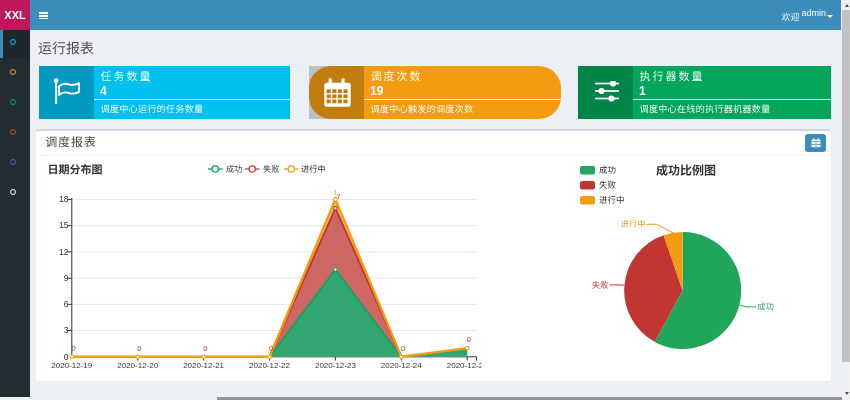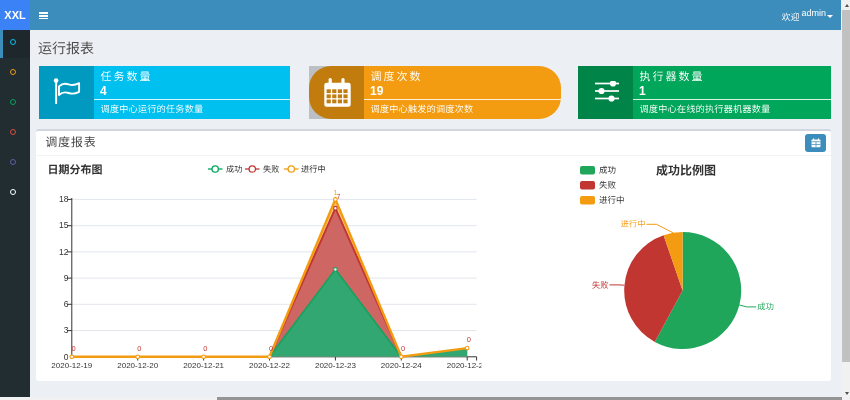--- a/index.html
+++ b/index.html
@@ -4,21 +4,21 @@
 <style>
   html,body{margin:0;padding:0;}
   body{width:850px;height:400px;overflow:hidden;position:relative;
        font-family:"Liberation Sans",sans-serif;background:#ecf0f5;}
   .abs{position:absolute;}
 </style>
 </head>
 <body>
 
 <div class="abs" style="left:0;top:0;width:841px;height:30px;background:#3c8dbc;"></div>
-<div class="abs" style="left:0;top:0;width:30px;height:30px;background:#3b82f6;color:#fff;
+<div class="abs" style="left:0;top:0;width:30px;height:30px;background:#be185d;color:#fff;
      font-size:11px;font-weight:bold;line-height:30px;text-align:center;">XXL</div>
 <div class="abs" style="left:39px;top:12px;width:8.5px;height:7px;">
   <div style="height:1.7px;background:#fff;margin-bottom:1.2px;"></div>
   <div style="height:1.7px;background:#fff;margin-bottom:1.2px;"></div>
   <div style="height:1.7px;background:#fff;"></div>
 </div>
 <div class="abs" style="left:801.5px;top:8px;color:#fff;font-size:9px;">admin</div>
 <div class="abs" style="left:827.3px;top:15px;width:0;height:0;border-left:3px solid transparent;border-right:3px solid transparent;border-top:3.5px solid #fff;"></div>
 
 <div class="abs" style="left:0;top:30px;width:30px;height:367px;background:#222d32;"></div>

